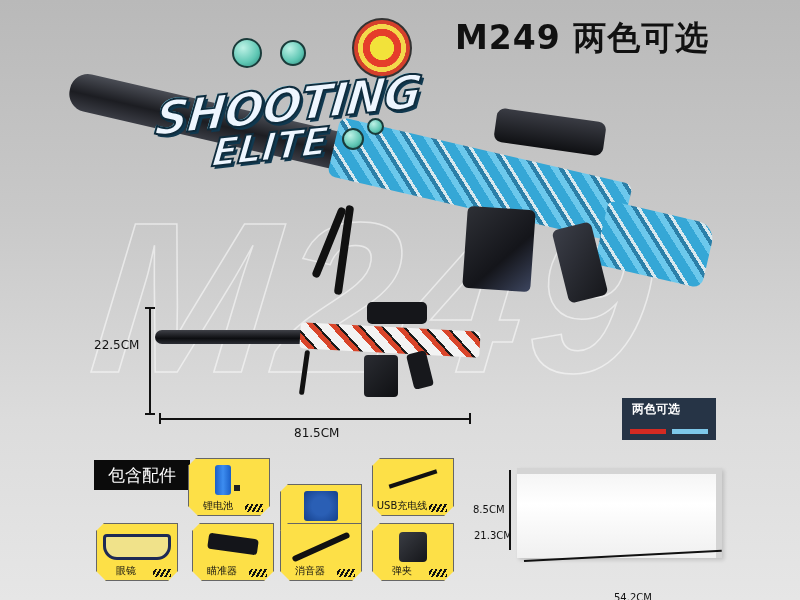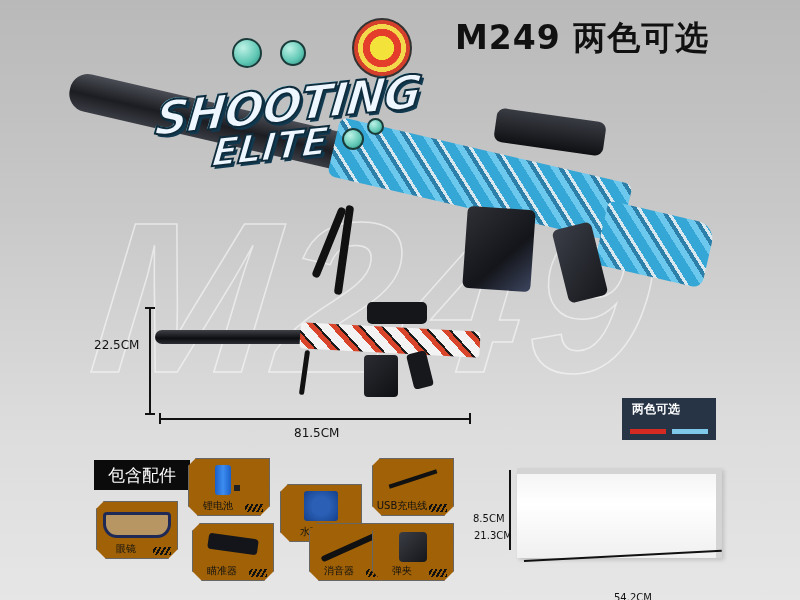--- a/index.html
+++ b/index.html
@@ -77,21 +77,21 @@
   .dim-label { font-size:12px; color:#111; font-family:"DejaVu Sans", sans-serif; }
 
   
   .two-color { left:622px; top:398px; width:94px; height:42px; background:#263446; }
   .two-color .txt { position:absolute; left:10px; top:3px; font-size:12px; font-weight:bold; color:#fff; font-family:"DejaVu Sans", sans-serif; }
   .two-color .swatch { position:absolute; top:31px; height:5px; width:36px; }
 
   
   .acc-title { left:94px; top:460px; width:96px; height:30px; background:#0b0b0b; color:#fff;
     font-size:17px; line-height:30px; text-align:center; font-family:"DejaVu Sans", sans-serif; }
-  .card { position:absolute; width:80px; height:56px; background:#a16207; border:1.5px solid #666;
+  .card { position:absolute; width:80px; height:56px; background:#fde047; border:1.5px solid #666;
     clip-path: polygon(8px 0, 100% 0, 100% calc(100% - 10px), calc(100% - 10px) 100%, 10px 100%, 0 calc(100% - 10px), 0 8px);
   }
   .card .lbl { position:absolute; left:0; right:22px; bottom:2px; text-align:center; font-size:10px; color:#111; font-family:"DejaVu Sans", sans-serif; }
   .card .stripes { position:absolute; right:6px; bottom:3px; width:18px; height:8px;
     background: repeating-linear-gradient(-60deg,#111 0 2px,transparent 2px 4px); }
   .card .pic { position:absolute; left:50%; transform:translateX(-50%); top:6px; }
 
   
   .box { left:517px; top:468px; width:205px; height:90px;
     background: linear-gradient(180deg,#f3f3f3,#ffffff 40%,#f0f0f0); box-shadow: -6px 6px 0 #d4d4d4 inset, 2px 2px 4px rgba(0,0,0,0.15); }
@@ -157,42 +157,42 @@
   <span class="lbl">水弹</span>
   <span class="stripes"></span>
 </div>
 
 <div class="card" style="left:372px;top:458px;text-decoration:underline;">
   <div class="pic" style="top:18px;width:50px;height:4px;background:#111;transform:translateX(-50%) rotate(-18deg);"></div>
   <span class="lbl">USB充电线</span>
   <span class="stripes"></span>
 </div>
 
-<div class="card" style="left:96px;top:501px;">
+<div class="card" style="left:96px;top:523px;">
   <div class="pic" style="top:10px;width:62px;height:20px;border:3px solid #1e2a55;border-radius:4px 4px 14px 14px;background:rgba(220,230,240,0.4);"></div>
   <span class="lbl">眼镜</span>
   <span class="stripes"></span>
 </div>
 
 <div class="card" style="left:192px;top:523px;">
   <div class="pic" style="top:12px;width:50px;height:16px;background:#14151a;border-radius:4px;transform:translateX(-50%) rotate(8deg);"></div>
   <span class="lbl">瞄准器</span>
   <span class="stripes"></span>
 </div>
 
-<div class="card" style="left:280px;top:523px;margin-left:29px;">
+<div class="card" style="left:280px;top:523px;">
   <div class="pic" style="top:20px;width:62px;height:6px;background:#111;border-radius:3px;transform:translateX(-50%) rotate(-24deg);"></div>
   <span class="lbl">消音器</span>
   <span class="stripes"></span>
 </div>
 
 <div class="card" style="left:372px;top:523px;">
   <div class="pic" style="top:8px;width:28px;height:30px;background:linear-gradient(135deg,#3a3d44,#15161a);border-radius:4px;"></div>
   <span class="lbl">弹夹</span>
   <span class="stripes"></span>
 </div>
 
 <div class="abs box"></div>
 <div class="abs dim-line" style="left:509px;top:470px;width:1.5px;height:80px;"></div>
-<div class="abs dim-label" style="left:473px;top:504px;font-size:10px;margin-top:9px;">8.5CM</div>
+<div class="abs dim-label" style="left:473px;top:504px;font-size:10px;">8.5CM</div>
 <div class="abs dim-label" style="left:474px;top:530px;font-size:10px;">21.3CM</div>
 <div class="abs dim-line" style="left:524px;top:560px;width:198px;height:1.5px;transform:rotate(-3deg);transform-origin:left;"></div>
 <div class="abs dim-label" style="left:614px;top:592px;font-size:10px;">54.2CM</div>
 
 </body></html>

